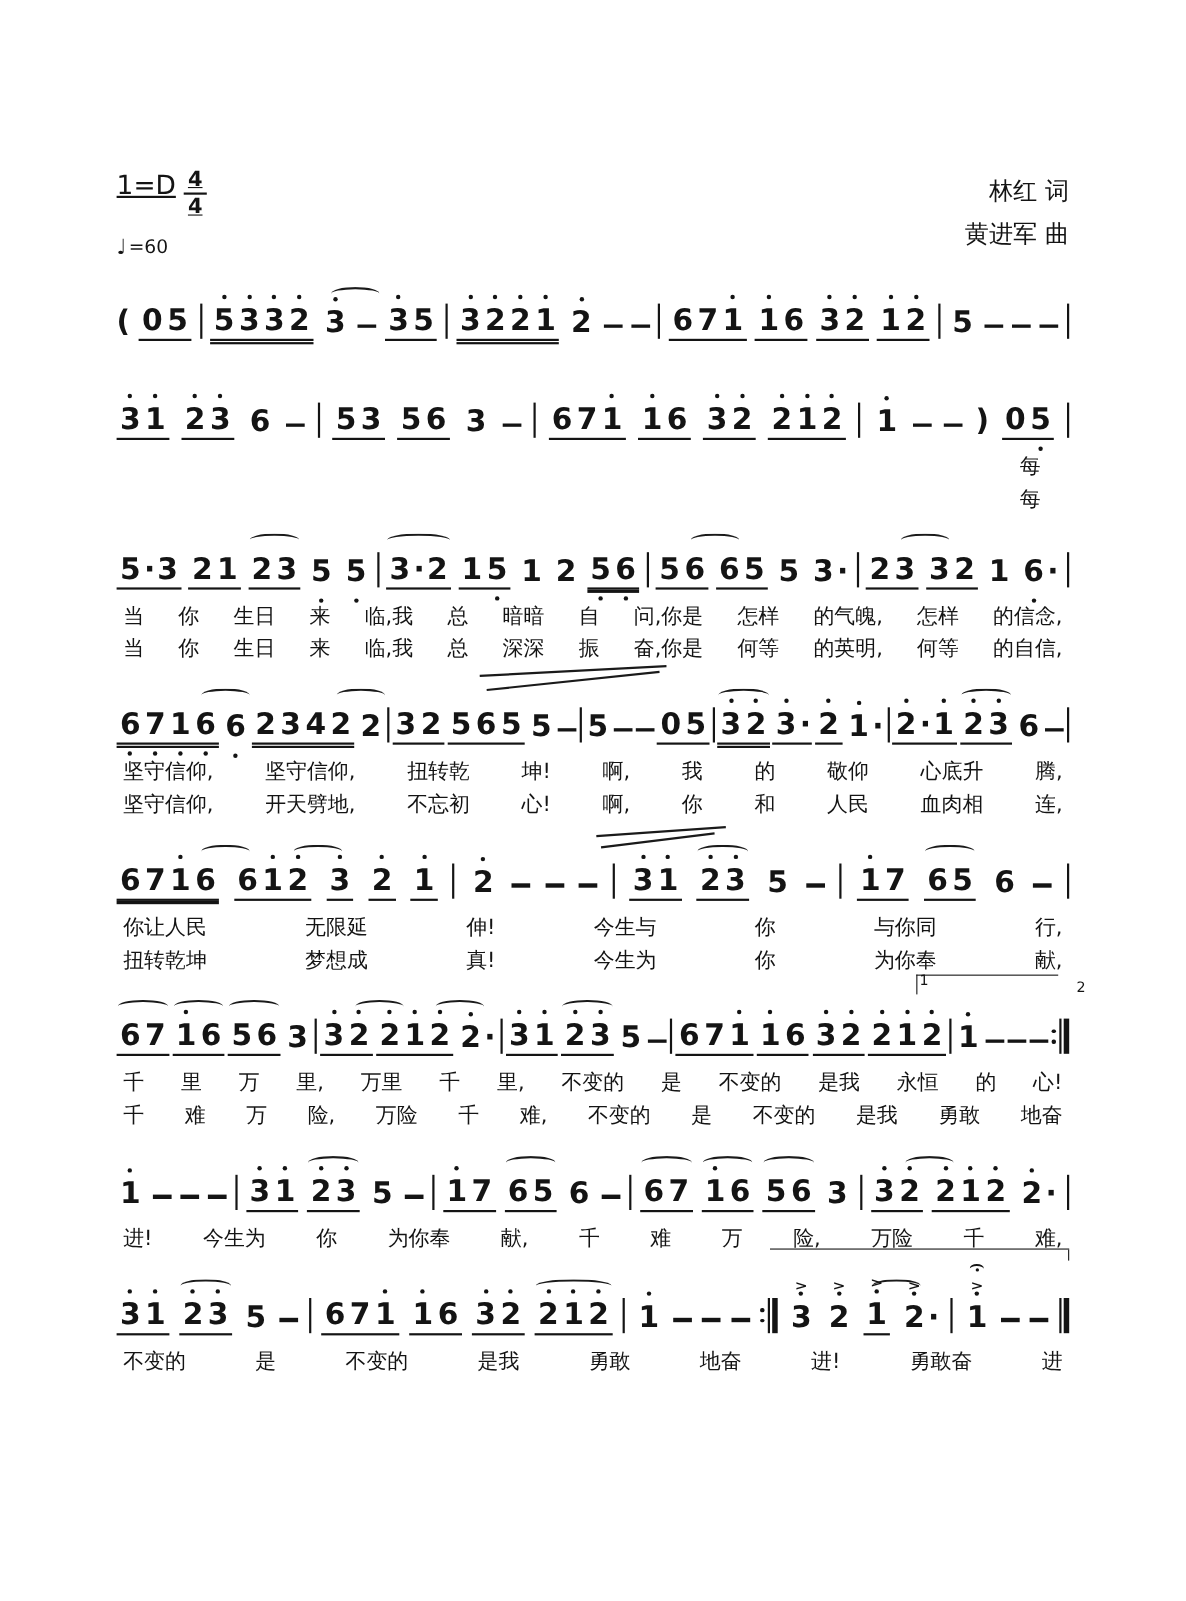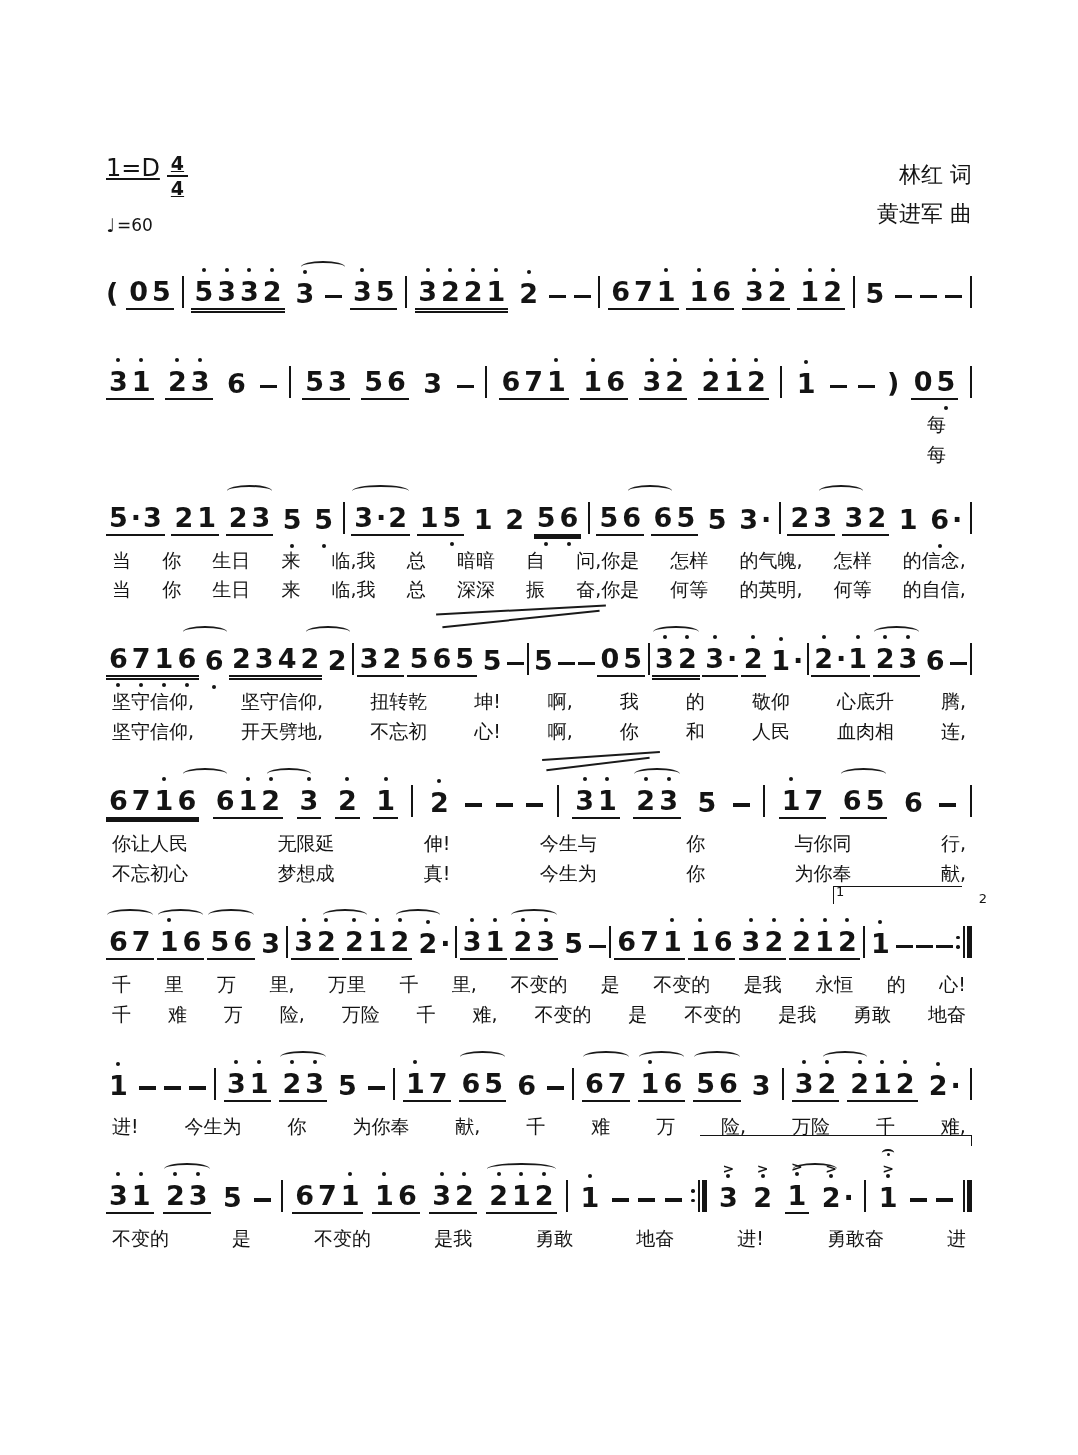--- a/index.html
+++ b/index.html
@@ -489,21 +489,21 @@
         <div class="lyrics">
           <span>你让人民</span>
           <span>无限延</span>
           <span>伸!</span>
           <span>今生与</span>
           <span>你</span>
           <span>与你同</span>
           <span>行,</span>
         </div>
         <div class="lyrics">
-          <span>不忘初心</span>
+          <span>扭转乾坤</span>
           <span>梦想成</span>
           <span>真!</span>
           <span>今生为</span>
           <span>你</span>
           <span>为你奉</span>
           <span>献,</span>
         </div>
         <div class="gl" style="left: 436px; top: -16px; width: 118px; transform: rotate(-4deg);"></div>
         <div class="gl" style="left: 440px; top: -8px; width: 104px; transform: rotate(-7deg);"></div>
       </div>

